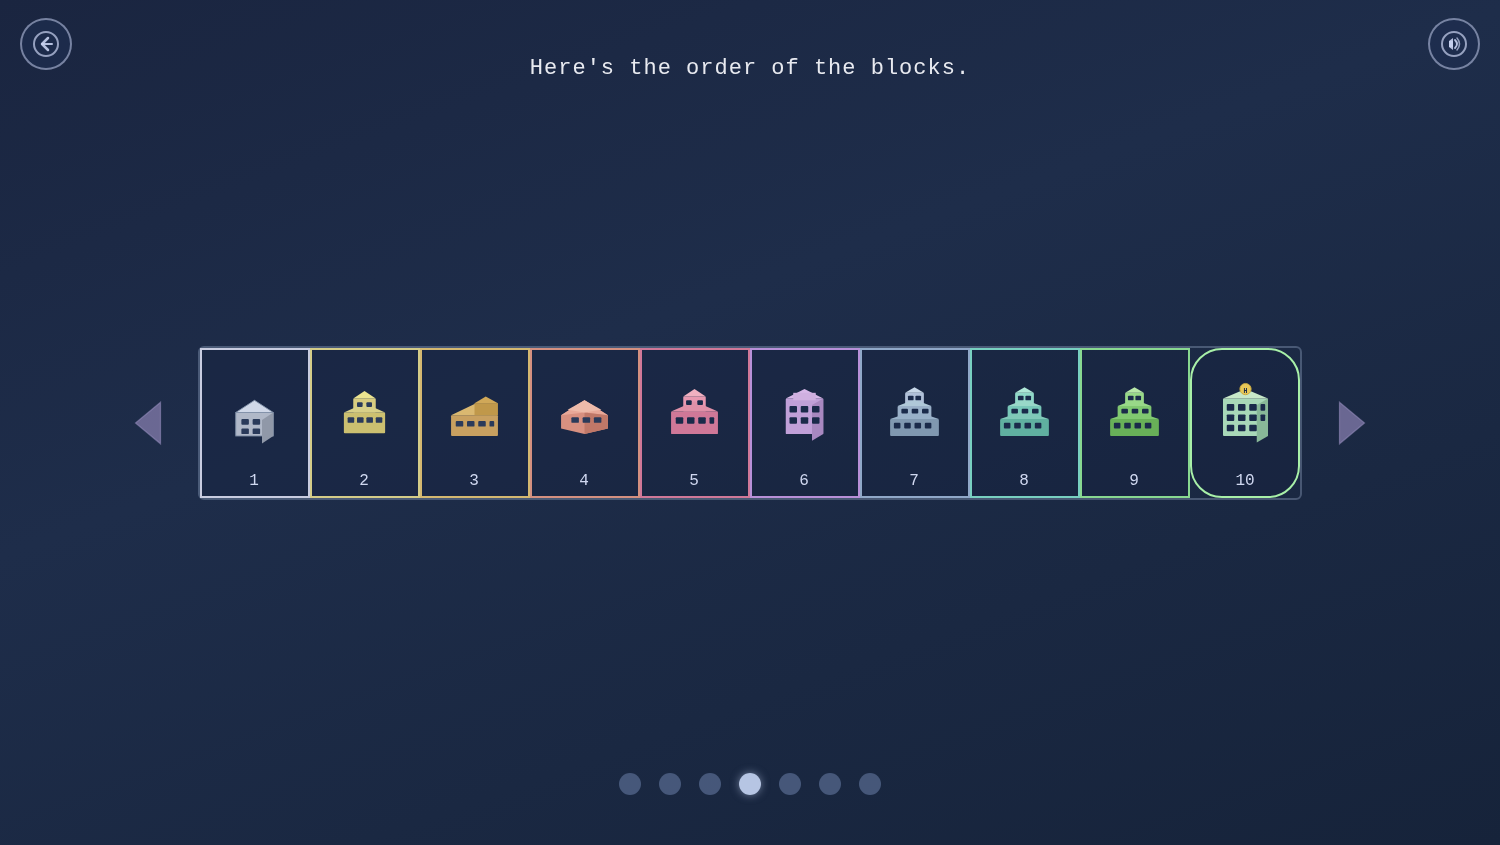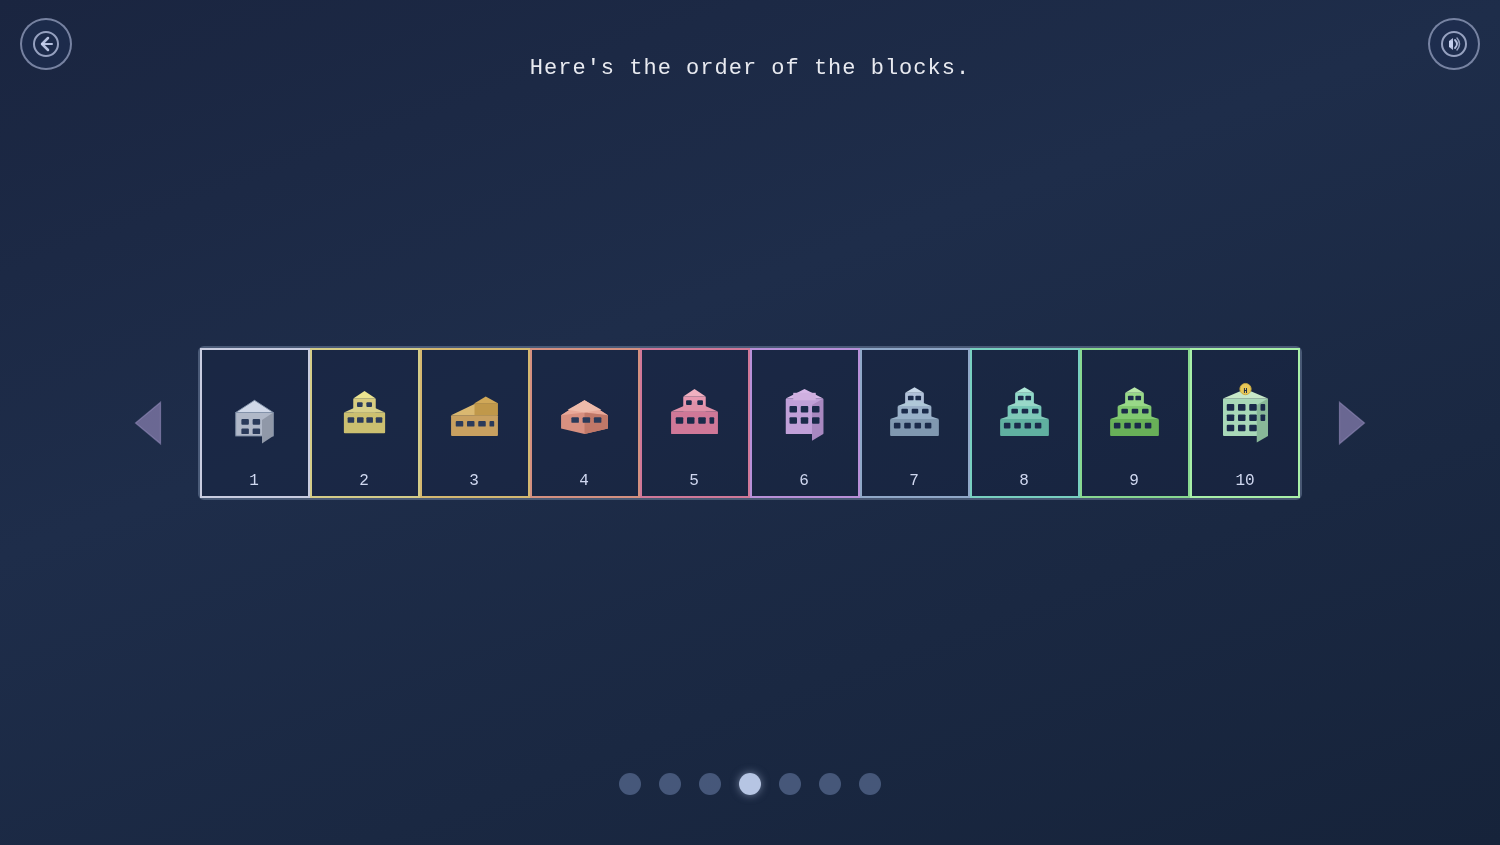--- a/index.html
+++ b/index.html
@@ -140,21 +140,21 @@
     
     .block-item:nth-child(1) { border-color: rgba(200,200,220,0.5); background: rgba(20,30,60,0.3); }
     .block-item:nth-child(2) { border-color: rgba(220,210,150,0.7); background: rgba(20,30,60,0.3); outline: 2px solid rgba(220,210,150,0.6); }
     .block-item:nth-child(3) { border-color: rgba(220,190,120,0.7); background: rgba(20,30,60,0.3); }
     .block-item:nth-child(4) { border-color: rgba(220,150,130,0.7); background: rgba(20,30,60,0.3); }
     .block-item:nth-child(5) { border-color: rgba(220,130,160,0.7); background: rgba(20,30,60,0.3); }
     .block-item:nth-child(6) { border-color: rgba(200,150,220,0.7); background: rgba(20,30,60,0.3); }
     .block-item:nth-child(7) { border-color: rgba(160,180,210,0.7); background: rgba(20,30,60,0.3); }
     .block-item:nth-child(8) { border-color: rgba(130,210,200,0.7); background: rgba(20,30,60,0.3); }
     .block-item:nth-child(9) { border-color: rgba(140,220,150,0.7); background: rgba(20,30,60,0.3); }
-    .block-item:nth-child(10) { border-color: rgba(180,240,180,0.7); background: rgba(20,30,60,0.3); }
+    .block-item:nth-child(10) { border-color: rgba(180,240,180,0.7); background: rgba(20,30,60,0.3); border-radius: 32px; }
 
     
     .pagination {
       position: absolute;
       bottom: 50px;
       left: 50%;
       transform: translateX(-50%);
       display: flex;
       gap: 18px;
       align-items: center;

